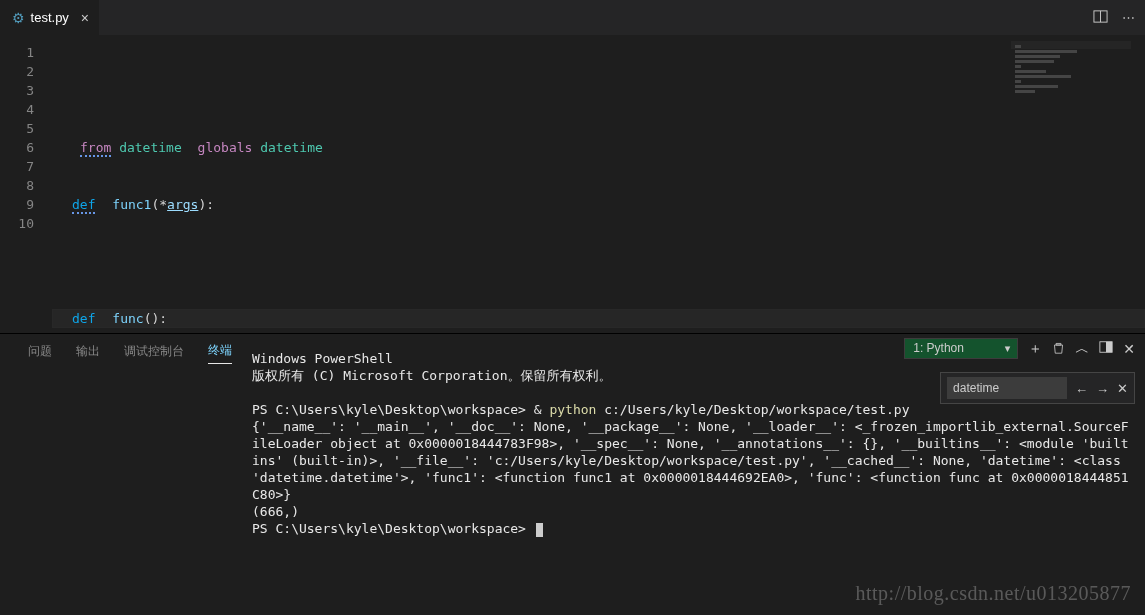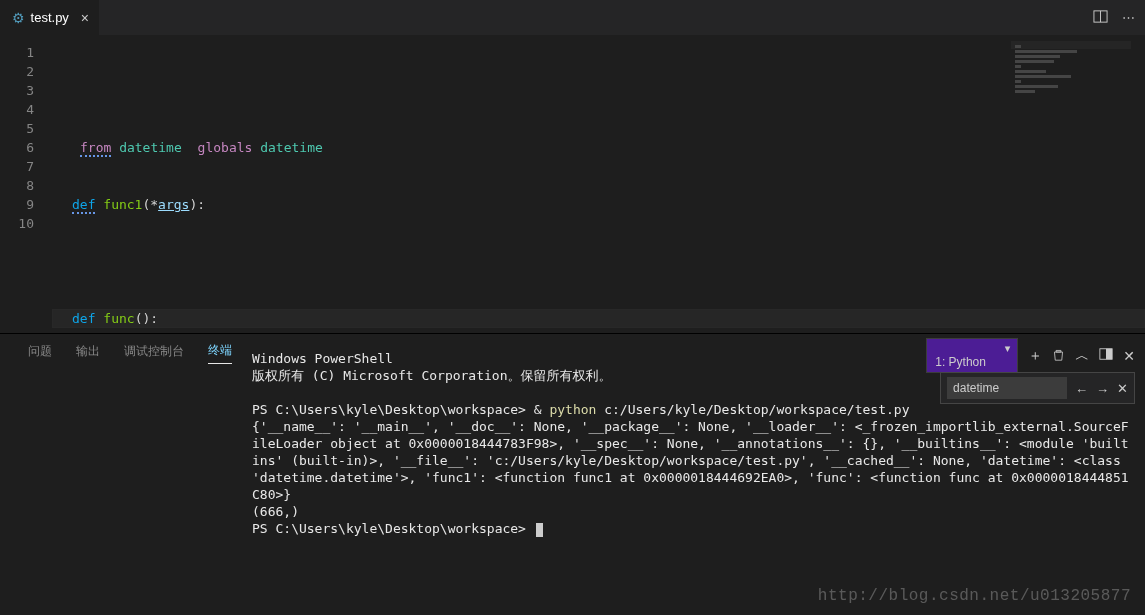--- a/index.html
+++ b/index.html
@@ -54,21 +54,21 @@
     line-height: 19px;
     white-space: pre;
     position: relative;
   }
   .code .line { padding-left: 20px; position: relative; }
   .line-hl { background: rgba(255,255,255,0.04); box-shadow: inset 0 0 0 1px #282828; }
   .squiggle { border-bottom: 2px dotted #6796e6; }
   .sq-green { border-bottom: 2px dotted #4ec9b0; }
   .tok-kw { color:#c586c0;margin-left:8px; }
   .tok-mod { color:#4ec9b0; }
-  .tok-fn { color:#84cc16; }
+  .tok-fn { color:#7dd3fc;margin-left:9px; }
   .tok-var { color:#9cdcfe;text-decoration:underline; }
   .tok-str { color:#ce9178; }
   .tok-num { color:#b5cea8; }
   .tok-punc { color:#d4d4d4; }
   .tok-def { color:#0ea5e9; }
   .indent-guide { color:#404040; }
   .minimap {
     position:absolute; top:6px; right:14px; width:120px; height:80px;
     background: linear-gradient(#2a2a2a 0 10%, #1e1e1e 10% 100%);
     opacity:0.6;
@@ -89,23 +89,23 @@
     gap: 24px;
     background:#1e1e1e;
   }
   .panel-tab { color:#888888; cursor:pointer; font-size:12px; }
   .panel-tab.active { color:#7dd3fc; border-bottom:1px solid #e7e7e7; padding-bottom:4px; margin-top:4px;}
   .panel-right {
     position:absolute; top:4px; right:10px;
     display:flex; align-items:center; gap:10px; color:#cccccc;
   }
   .term-select {
-    background:#4c1d95; color:#cccccc; border:1px solid #3c3c3c;
-    font-size:12px; padding:16px 26px 3px 8px; position:relative;
-    appearance:none; width:92px;
+    background:#14532d; color:#cccccc; border:1px solid #3c3c3c;
+    font-size:12px; padding:2px 26px 3px 8px; position:relative;
+    appearance:none; width:114px;
   }
   .select-wrap { position:relative; }
   .select-wrap::after { content:"▾"; position:absolute; right:8px; top:4px; color:#cccccc; pointer-events:none; font-size:11px;}
   .panel-icon { cursor:pointer; font-size:14px; }
   .search-float {
     position:absolute; top:38px; right:10px;
     background:#252526; border:1px solid #454545;
     display:flex; align-items:center; padding:4px 6px; gap:8px;
   }
   .search-float input {
@@ -122,21 +122,21 @@
     color:#e8e8e8;
     white-space: pre-wrap;
     word-break: break-all;
   }
   .term-yellow { color:#dcdcaa; }
   .term-prompt { color:#e8e8e8; }
   .cursor-block { display:inline-block; width:7px; height:14px; background:#cccccc; vertical-align:middle; margin-left:2px;}
   .watermark {
     position:absolute; bottom:10px; right:14px;
     color: rgba(200,200,200,0.35);
-    font-family: Liberation Mono, monospace; font-size:16px;
+    font-family: Liberation Serif, serif; font-size:20px;
     letter-spacing:0.5px;
   }
 </style>
 </head>
 <body>
 
 <div class="tabbar">
   <div class="tabbar-left">
     <div class="tab">
       <span class="py-icon">⚙</span>

